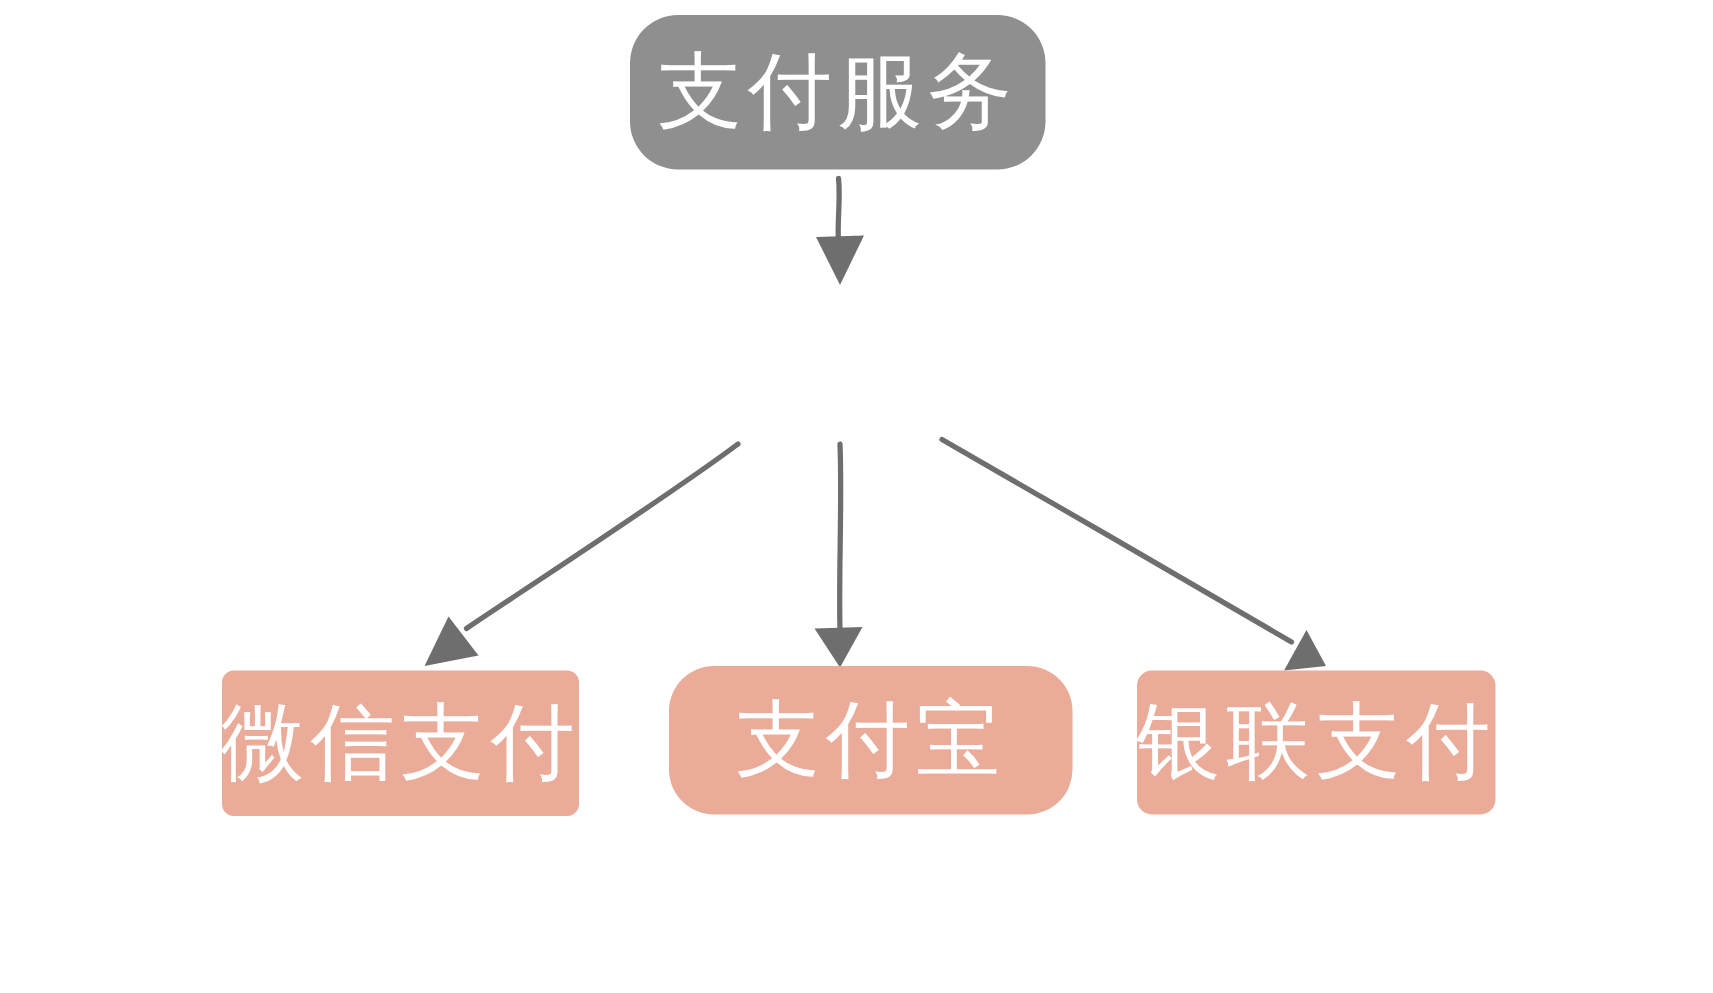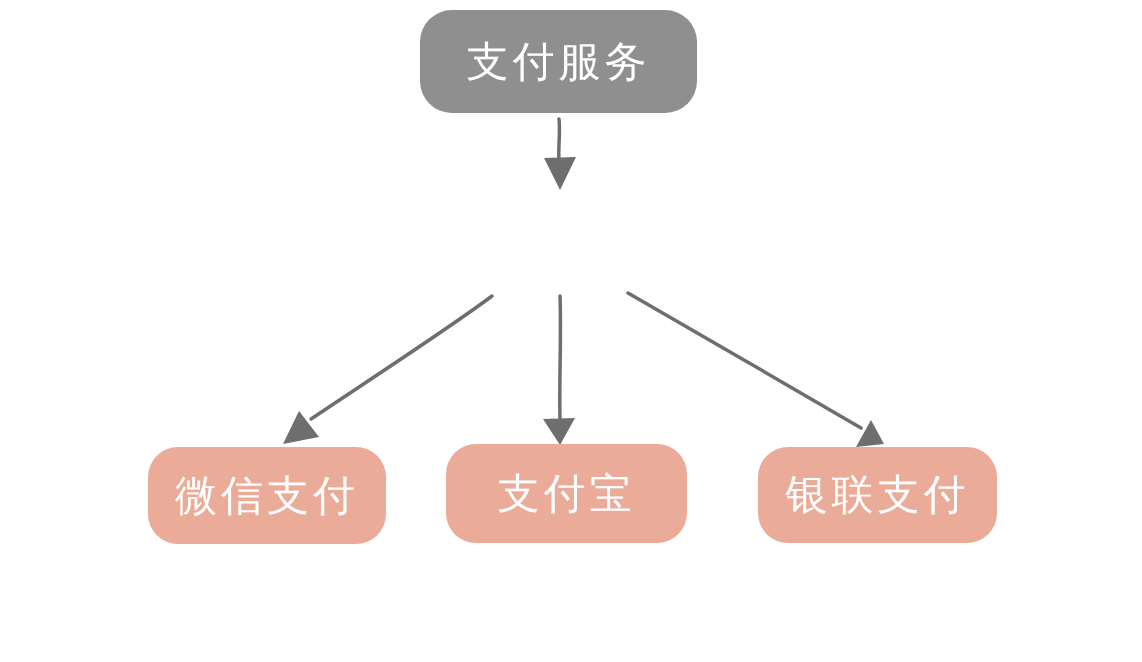--- a/index.html
+++ b/index.html
@@ -20,34 +20,34 @@
     left: 0;
     top: 0;
     pointer-events: none;
   }
   .node {
     position: absolute;
     display: flex;
     align-items: center;
     justify-content: center;
     color: #ffffff;
-    font-size: 42px;
+    font-size: 56px;
     letter-spacing: 4px;
     border-radius: 32px;
     white-space: nowrap;
     font-family: Liberation Serif, serif;
   }
   .node-gray   { background: #8f8f8f; }
   .node-salmon { background: #ebab99; }
 
   #node-payment-service { left: 420px; top: 10px;  width: 277px; height: 103px; }
   #node-exit-gateway    { left: 418px; top: 192px; width: 282px; height: 96px;  }
-  #node-wechat-pay      { left: 148px; top: 447px; width: 238px; height: 97px;  border-radius: 30px; justify-content: center; }
-  #node-alipay          { left: 446px; top: 444px; width: 241px; height: 99px;  border-radius: 30px; }
-  #node-unionpay        { left: 758px; top: 447px; width: 239px; height: 96px;  border-radius: 30px; }
+  #node-wechat-pay      { left: 148px; top: 447px; width: 238px; height: 97px;  border-radius: 8px; justify-content: center; }
+  #node-alipay          { left: 446px; top: 444px; width: 269px; height: 99px;  border-radius: 30px; }
+  #node-unionpay        { left: 758px; top: 447px; width: 239px; height: 96px;  border-radius: 10px; }
 
   .caption {
     position: absolute;
     left: 436px;
     top: 604px;
     font-size: 40px;
     letter-spacing: 4px;
     color: #d9d9d9;
     white-space: nowrap;
   }

